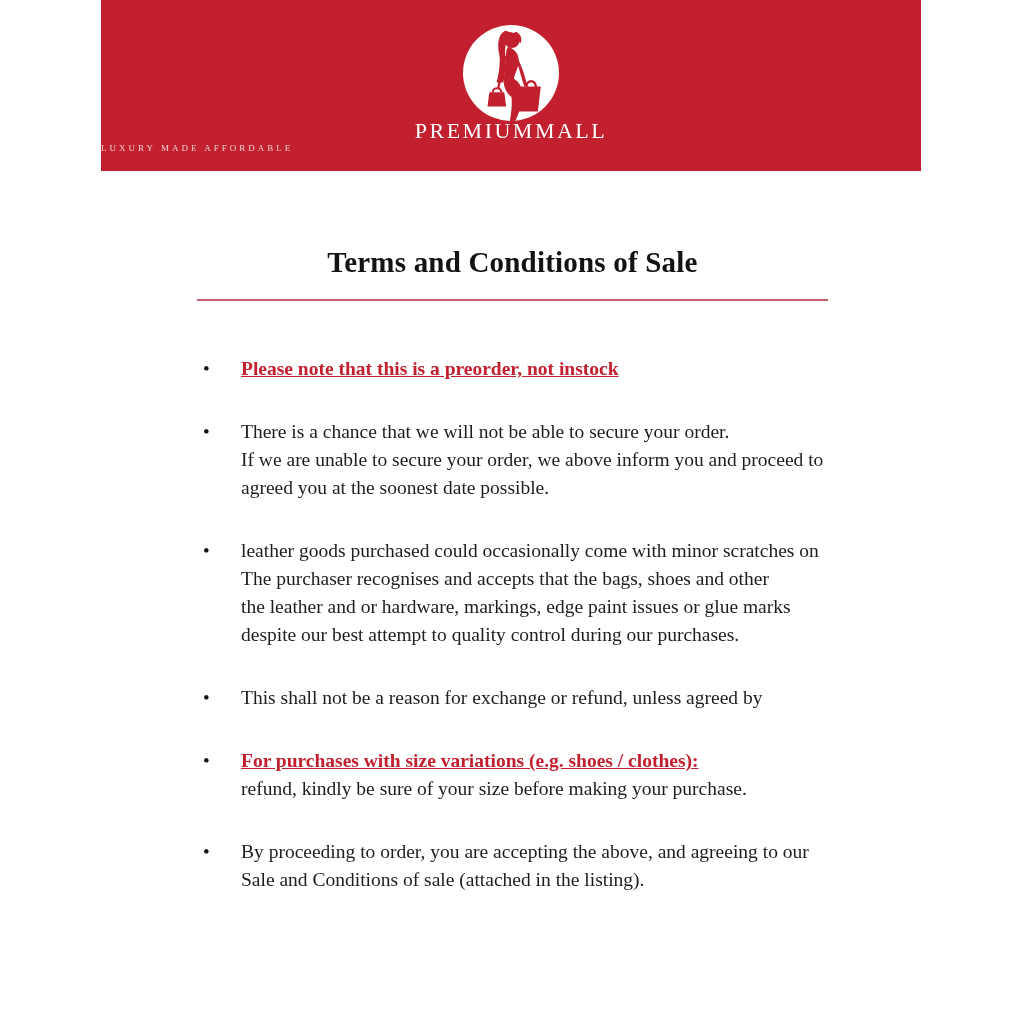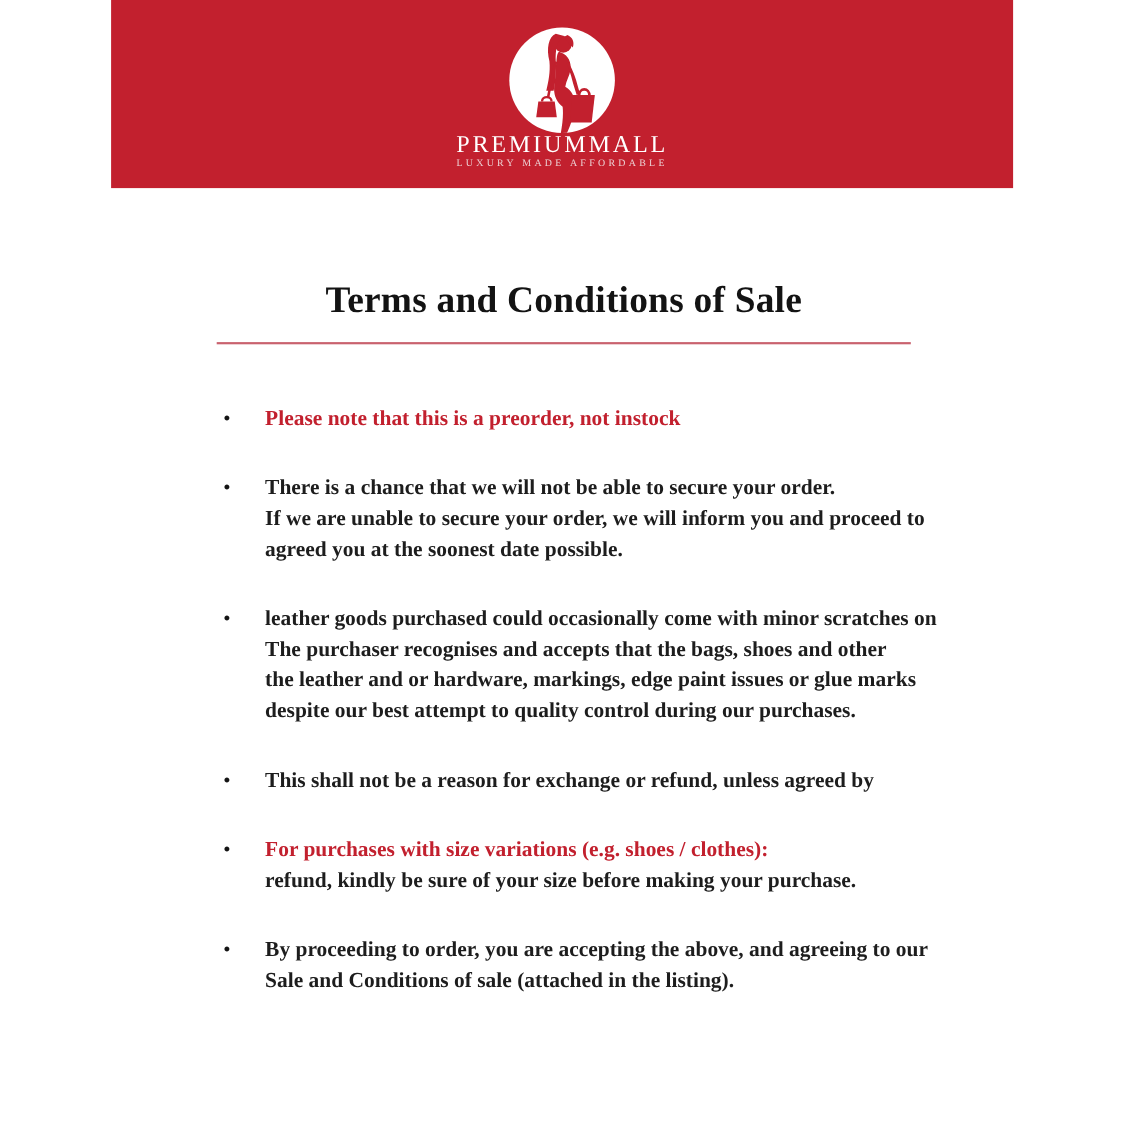--- a/index.html
+++ b/index.html
@@ -51,38 +51,37 @@
     font-size: 22px;
     letter-spacing: 2.5px;
     font-weight: normal;
     white-space: nowrap;
   }
   .brand-tagline {
     position: absolute;
     left: 0;
     right: 0;
     top: 143px;
-    text-align: center;
     color: #eccfd2;
     font-size: 9px;
     letter-spacing: 3px;
     white-space: nowrap;
   }
 
   
   .content {
     position: absolute;
     left: 197px;
     top: 246px;
     width: 631px;
   }
   .doc-title {
-    margin: 12px;
+    margin: 0;
     text-align: center;
-    font-size: 34px;
+    font-size: 29px;
     line-height: 32px;
     font-weight: bold;
     color: #131313;
     letter-spacing: 0.2px;
   }
   .divider {
     margin-top: 21px;
     height: 2px;
     background: #c9626e;
   }
@@ -103,25 +102,25 @@
     color: #141414;
   }
   .bullet-lines {
     flex: 1 1 auto;
   }
   .line {
     font-size: 19.5px;
     line-height: 28px;
     color: #1d1d1d;
     white-space: nowrap;
-    font-weight: bold;
   }
   .line.red {
     color: #c2202e;
     font-weight: bold;
+    text-decoration: underline;
   }
 </style>
 </head>
 <body>
 
 <div class="page">
 
   <div class="header-band">
     <div class="logo-circle">
       <svg viewBox="0 0 100 100" aria-hidden="true">
@@ -160,21 +159,21 @@
         <span class="bullet-dot">•</span>
         <div class="bullet-lines">
           <div class="line red">Please note that this is a preorder, not instock</div>
         </div>
       </div>
 
       <div class="bullet-item">
         <span class="bullet-dot">•</span>
         <div class="bullet-lines">
           <div class="line">There is a chance that we will not be able to secure your order.</div>
-          <div class="line">If we are unable to secure your order, we will inform you and proceed to</div>
+          <div class="line">If we are unable to secure your order, we above inform you and proceed to</div>
           <div class="line">agreed you at the soonest date possible.</div>
         </div>
       </div>
 
       <div class="bullet-item">
         <span class="bullet-dot">•</span>
         <div class="bullet-lines">
           <div class="line">leather goods purchased could occasionally come with minor scratches on</div>
           <div class="line">The purchaser recognises and accepts that the bags, shoes and other</div>
           <div class="line">the leather and or hardware, markings, edge paint issues or glue marks</div>

